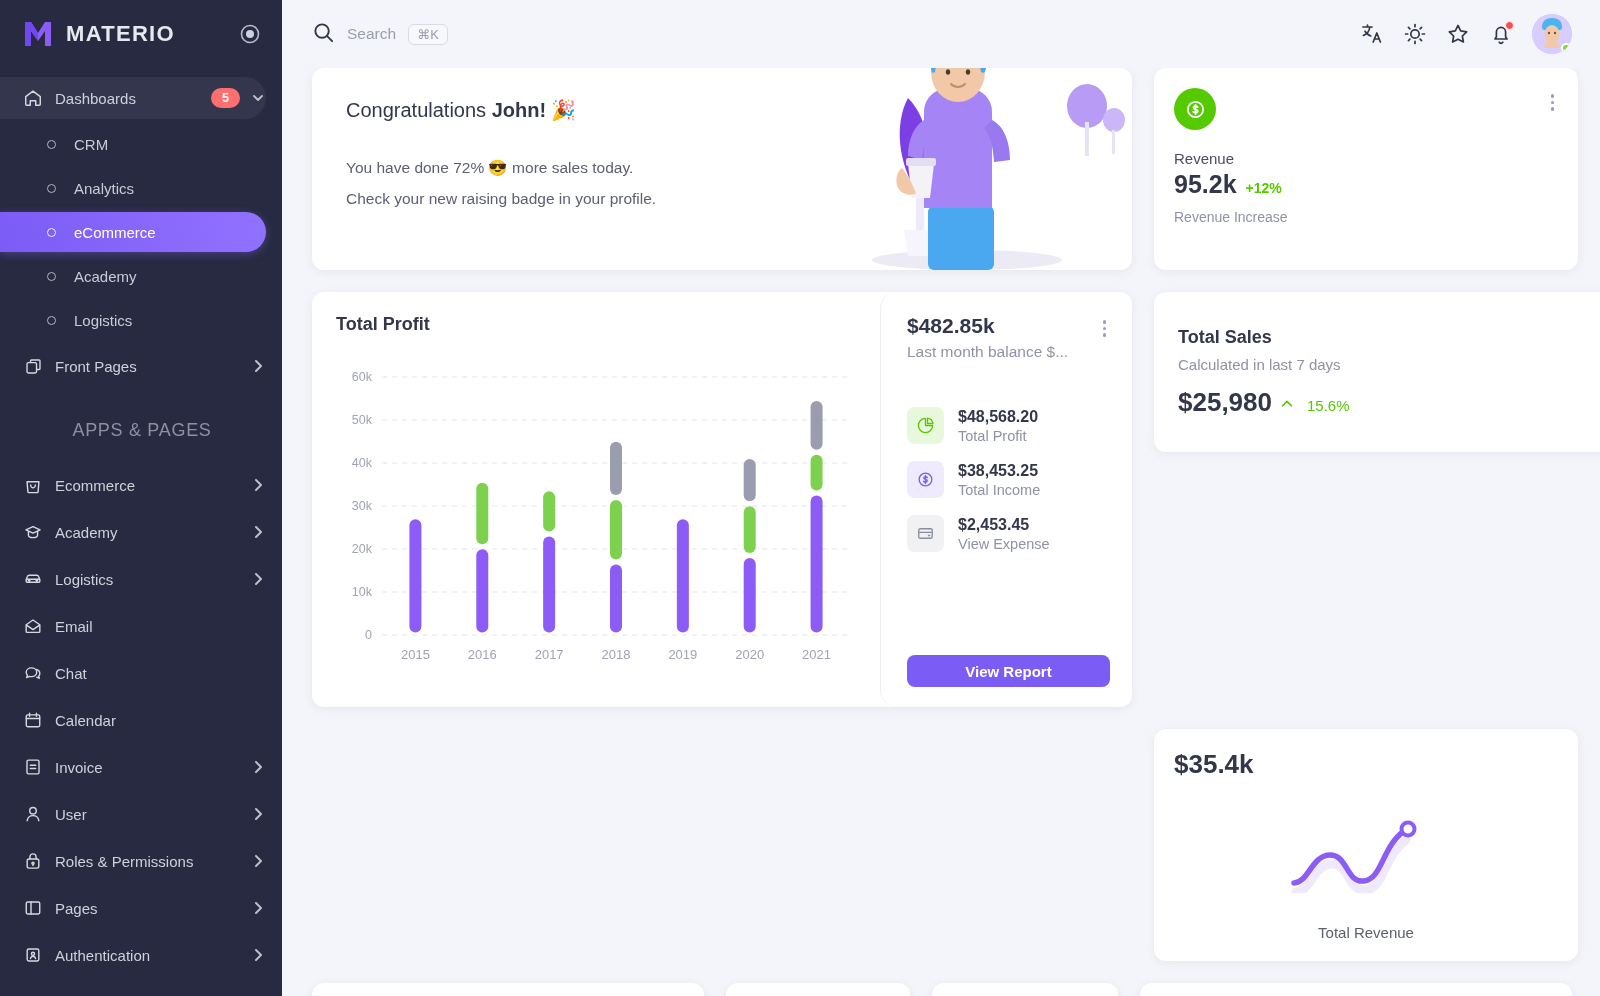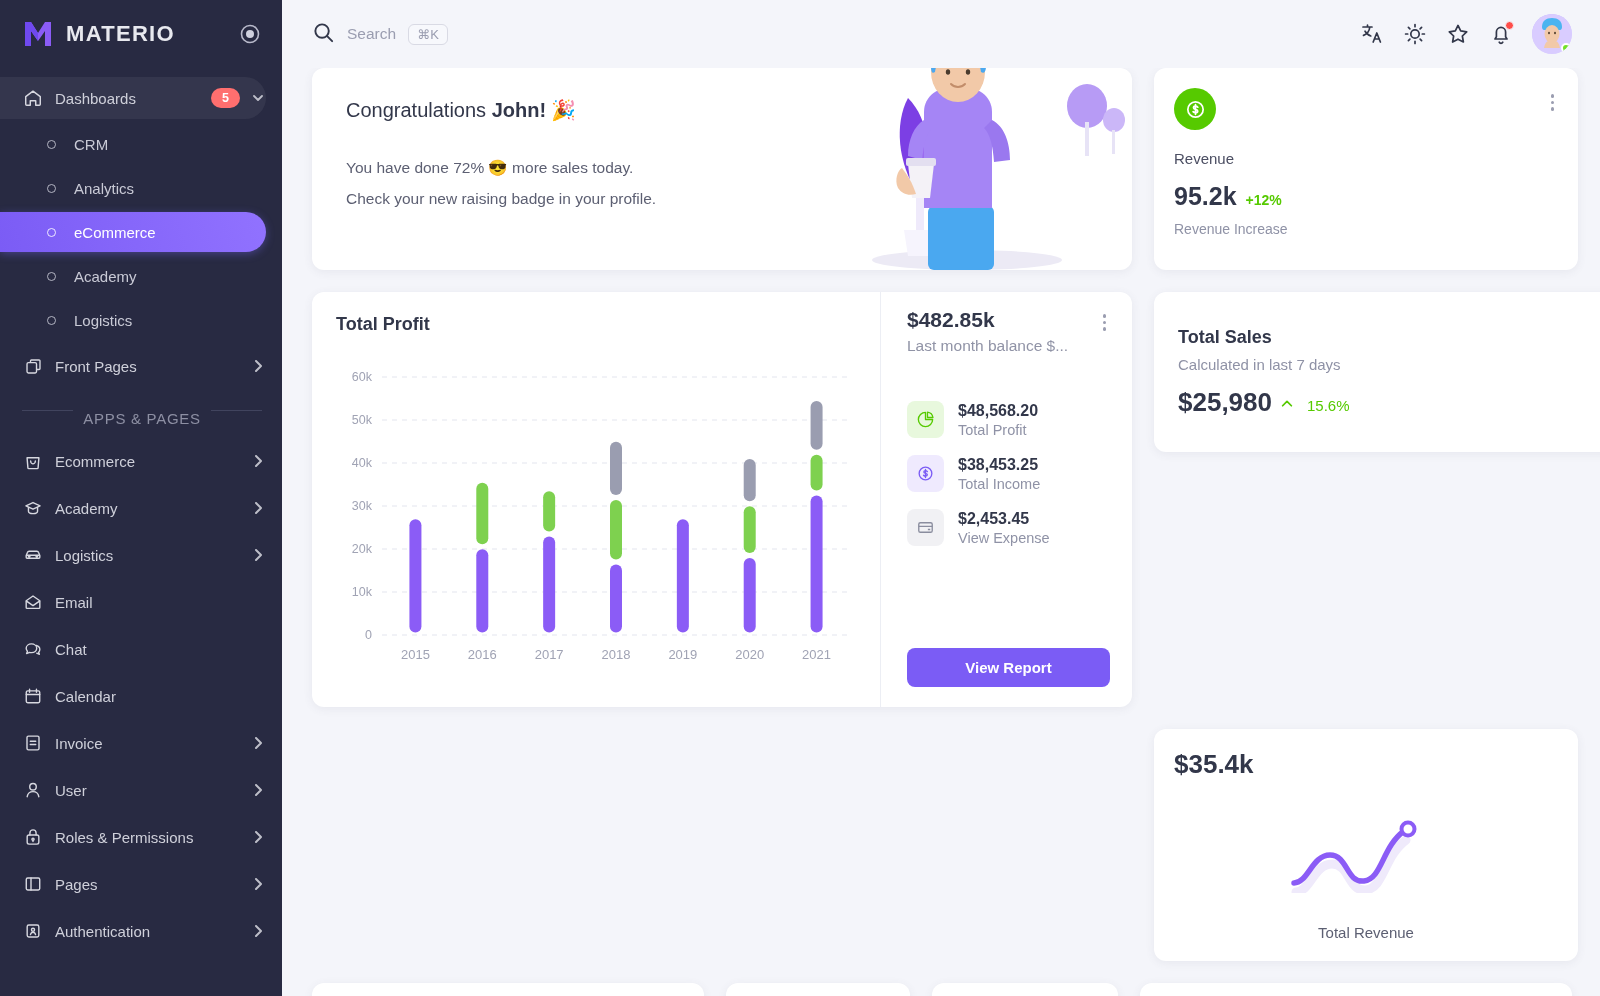--- a/index.html
+++ b/index.html
@@ -47,23 +47,23 @@
   }
   .sub-item.active {
     background: linear-gradient(72deg, #7b5cf5 0%, #9172ff 100%);
     color: #fff; box-shadow: 0 2px 8px rgba(115,103,240,0.4);
   }
   .dot-o {
     width: 9px; height: 9px; border: 1.6px solid currentColor; border-radius: 50%;
     margin-right: 18px; opacity: .85; flex: 0 0 9px;
   }
   .section-head {
-    display: flex; align-items: flex-start; gap: 10px;
-    padding: 18px 20px 8px 22px; font-size: 15px;
-    letter-spacing: .7px; color: #8d8fa3; text-transform: uppercase;
+    display: flex; align-items: center; gap: 10px;
+    padding: 18px 20px 8px 22px; font-size: 18px;
+    letter-spacing: .7px; color: #8d8fa3; text-transform: uppercase; flex-direction: column;
   }
   .section-line { flex: 1; height: 1px; background: #41445e; }
 
   
   .main { flex: 1; height: 996px; display: flex; flex-direction: column; overflow: hidden; }
   .topbar { height: 68px; display: flex; align-items: center; padding: 0 28px 0 30px; flex: 0 0 68px; }
   .search { display: flex; align-items: center; gap: 12px; cursor: text; }
   .search-ph { color: #9a9db0; font-size: 15.5px; text-align: center; }
   .kbd {
     border: 1px solid #d9dae4; border-radius: 6px; padding: 2px 8px;
@@ -99,42 +99,42 @@
   .congrats p { font-size: 15.5px; color: #5c5f72; line-height: 1.75; margin-top: 32px; }
   .congrats-art { position: absolute; right: 0; bottom: 0; top: -52px; width: 420px; pointer-events: none; }
 
   
   .kpi { height: 202px; padding: 20px 20px; display: flex; flex-direction: column; }
   .kpi-top { display: flex; align-items: flex-start; justify-content: space-between; }
   .kpi-avatar { width: 42px; height: 42px; border-radius: 50%; display: flex; align-items: center; justify-content: center; color: #fff; }
   .dots { display: flex; flex-direction: column; gap: 3px; padding: 6px 4px; cursor: pointer; }
   .dots i { width: 3.5px; height: 3.5px; border-radius: 50%; background: #9a9db0; display: block; }
   .kpi-title { font-size: 15px; color: #4b4e62; margin-top: 20px; }
-  .kpi-row { display: flex; align-items: baseline; gap: 9px; margin-top: 15px; }
+  .kpi-row { display: flex; align-items: baseline; gap: 9px; margin-top: 3px; }
   .kpi-val { font-size: 25px; font-weight: bold; color: #32374a; }
   .kpi-delta { font-size: 14px; font-weight: bold; }
   .up { color: #56ca00; }
   .kpi-sub { font-size: 14px; color: #8f92a6; margin-top: 10px; }
 
   
   .profit { grid-column: 1 / 2; height: 415px; display: flex; }
   .profit-left { flex: 1; padding: 22px 24px 12px 24px; position: relative; }
   .profit-title { font-size: 18px; font-weight: bold; color: #32374a; }
   .chart-wrap { position: relative; margin-top: 34px; height: 300px; }
-  .profit-right { width: 270px; border-left: 1px solid #eceef4; padding: 16px 22px 20px 26px; display: flex; flex-direction: column; }
+  .profit-right { width: 270px; border-left: 1px solid #eceef4; padding: 22px 22px 20px 26px; display: flex; flex-direction: column; border-radius: 17px; }
   .bal-head { display: flex; justify-content: space-between; align-items: flex-start; }
   .bal-val { font-size: 21px; font-weight: bold; color: #32374a; }
   .bal-sub { font-size: 15.5px; color: #9093a6; margin-top: 5px; }
   .stat-row { display: flex; align-items: center; gap: 14px; margin-bottom: 17px; }
   .stat-ico { width: 37px; height: 37px; border-radius: 8px; display: flex; align-items: center; justify-content: center; flex: 0 0 37px; }
   .stat-num { font-size: 16px; font-weight: bold; color: #32374a; }
   .stat-lab { font-size: 14.5px; color: #8f92a6; margin-top: 2px; }
   .btn-primary {
     background: #7b5cf5; color: #fff; border: none; border-radius: 8px;
-    height: 39px; font-size: 15px; font-weight: bold; width: 100%; cursor: pointer;
+    height: 32px; font-size: 15px; font-weight: bold; width: 100%; cursor: pointer;
     font-family: inherit;
   }
 
   
   .sales { grid-column: 2 / 5; height: 160px; padding: 22px 24px; display: flex; align-items: center; }
   .sales-l { flex: 1; }
   .sales-title { font-size: 18px; font-weight: bold; }
   .sales-sub { font-size: 15px; color: #8f92a6; margin-top: 8px; }
   .sales-amt { display: flex; align-items: baseline; gap: 8px; margin-top: 14px; }
   .sales-amt b { font-size: 26px; font-weight: bold; }

